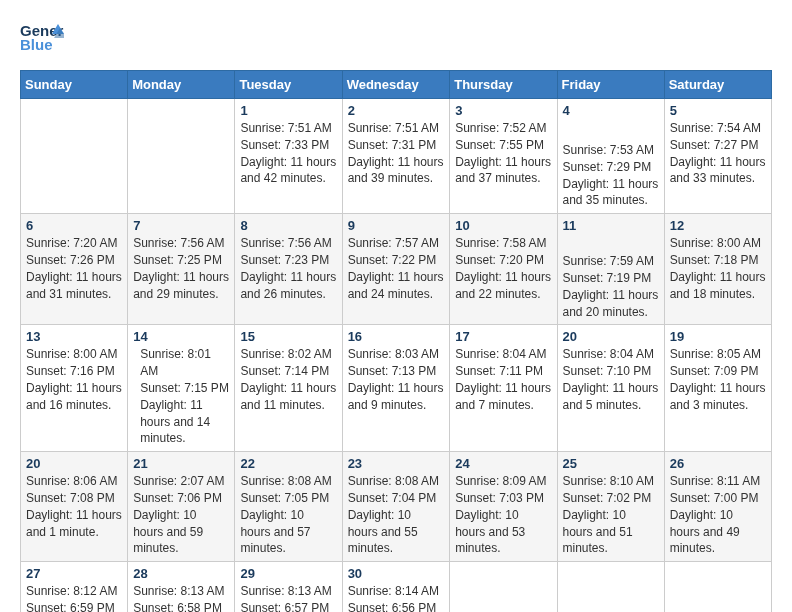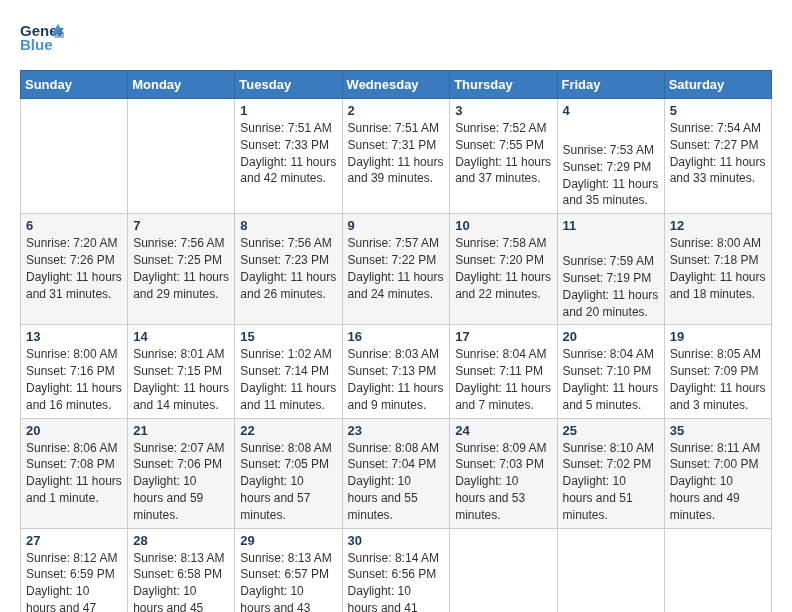--- a/index.html
+++ b/index.html
@@ -185,27 +185,27 @@
       </tr>
       <tr>
         <td>
           <span class="day-num">13</span>
           <div class="day-info" style="white-space: pre-line;">Sunrise: 8:00 AM
 Sunset: 7:16 PM
 Daylight: 11 hours and 16 minutes.</div>
         </td>
         <td>
           <span class="day-num">14</span>
-          <div class="day-info" style="white-space: pre-line;">Sunrise: 8:01 AM
+          <div class="day-info" style="white-space: pre-line; margin-left: 7px;">Sunrise: 8:01 AM
 Sunset: 7:15 PM
 Daylight: 11 hours and 14 minutes.</div>
         </td>
         <td>
           <span class="day-num">15</span>
-          <div class="day-info" style="white-space: pre-line;">Sunrise: 1:02 AM
+          <div class="day-info" style="white-space: pre-line;">Sunrise: 8:02 AM
 Sunset: 7:14 PM
 Daylight: 11 hours and 11 minutes.</div>
         </td>
         <td>
           <span class="day-num">16</span>
           <div class="day-info" style="white-space: pre-line;">Sunrise: 8:03 AM
 Sunset: 7:13 PM
 Daylight: 11 hours and 9 minutes.</div>
         </td>
         <td>
@@ -258,21 +258,21 @@
 Sunset: 7:03 PM
 Daylight: 10 hours and 53 minutes.</div>
         </td>
         <td>
           <span class="day-num">25</span>
           <div class="day-info" style="white-space: pre-line;">Sunrise: 8:10 AM
 Sunset: 7:02 PM
 Daylight: 10 hours and 51 minutes.</div>
         </td>
         <td>
-          <span class="day-num">35</span>
+          <span class="day-num">26</span>
           <div class="day-info" style="white-space: pre-line;">Sunrise: 8:11 AM
 Sunset: 7:00 PM
 Daylight: 10 hours and 49 minutes.</div>
         </td>
       </tr>
       <tr>
         <td>
           <span class="day-num">27</span>
           <div class="day-info" style="white-space: pre-line;">Sunrise: 8:12 AM
 Sunset: 6:59 PM

